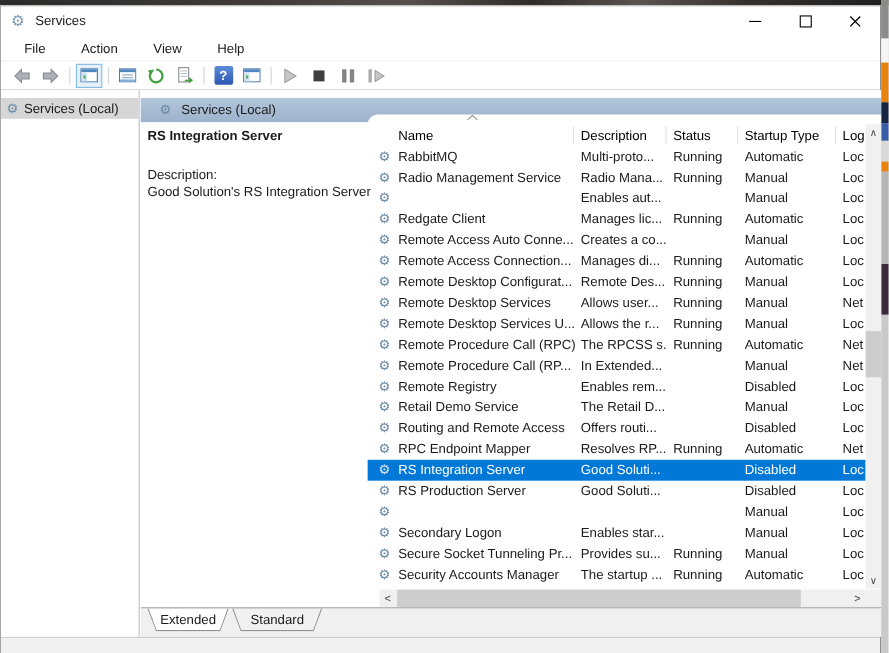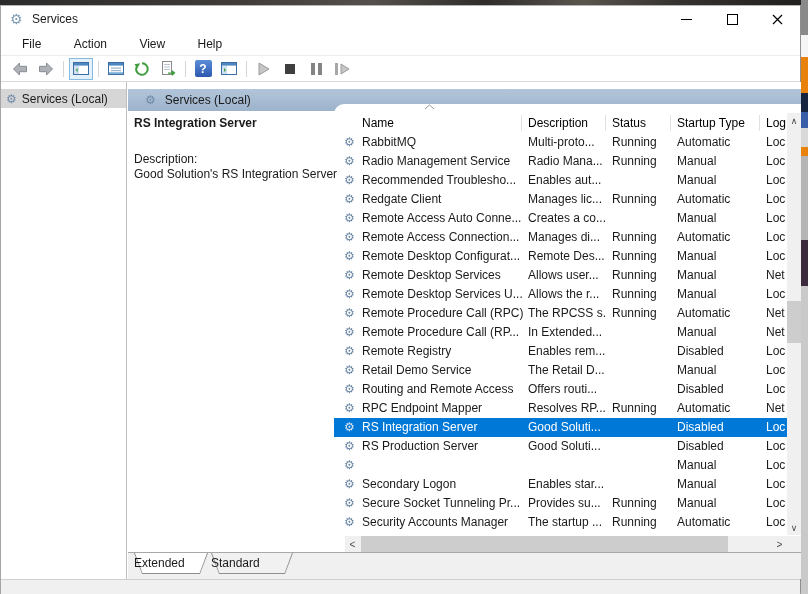--- a/index.html
+++ b/index.html
@@ -89,21 +89,21 @@
   
   .tabstrip{position:absolute;left:0;top:470px;width:673px;height:27px;background:#f0f0f0;border-top:1px solid #a8a8a8;box-sizing:border-box;}
   .tab{position:absolute;top:0;height:21px;}
   .tab-extended{left:6px;width:74px;}
   .tab-standard{left:83px;width:82px;}
   .t-outer{position:absolute;left:0;right:0;top:0;bottom:0;background:#8f8f8f;
            clip-path:polygon(0 0,100% 0,calc(100% - 8px) 100%,8px 100%);}
   .t-inner{position:absolute;left:1px;right:1px;top:0;bottom:1px;background:#fff;
            clip-path:polygon(0 0,100% 0,calc(100% - 7.4px) 100%,7.4px 100%);}
   .tab-standard .t-inner{background:#f1f1f1;}
-  .t-label{position:relative;display:block;text-align:left;line-height:20px;}
+  .t-label{position:relative;display:block;text-align:center;line-height:20px;}
 
   .statusbar{position:absolute;left:0;top:573px;width:799px;height:15px;background:#f0f0f0;border-top:1px solid #cfcfcf;}
 
   svg{display:block;}
 </style>
 </head>
 <body>
 
 <div id="screen" style="--sel: #0078d7; --band1: #b2c5da; --band2: #9db3cc;">
 
@@ -275,21 +275,20 @@
           <div class="svc-row">
             <span class="cell c-icon gear">⚙</span>
             <span class="cell c-name">Radio Management Service</span>
             <span class="cell c-desc">Radio Mana...</span>
             <span class="cell c-status">Running</span>
             <span class="cell c-startup">Manual</span>
             <span class="cell c-log">Loc</span>
           </div>
           <div class="svc-row">
             <span class="cell c-icon gear">⚙</span>
-            <span class="cell c-name">Recommended Troublesho...</span>
             <span class="cell c-desc">Enables aut...</span>
             <span class="cell c-status"></span>
             <span class="cell c-startup">Manual</span>
             <span class="cell c-log">Loc</span>
           </div>
           <div class="svc-row">
             <span class="cell c-icon gear">⚙</span>
             <span class="cell c-name">Redgate Client</span>
             <span class="cell c-desc">Manages lic...</span>
             <span class="cell c-status">Running</span>

